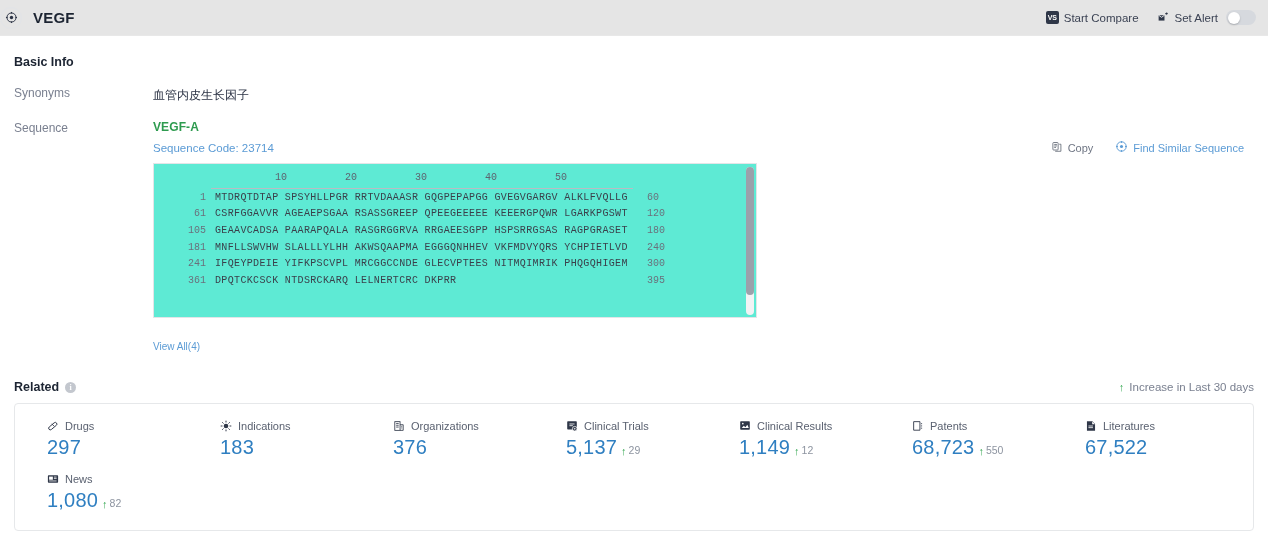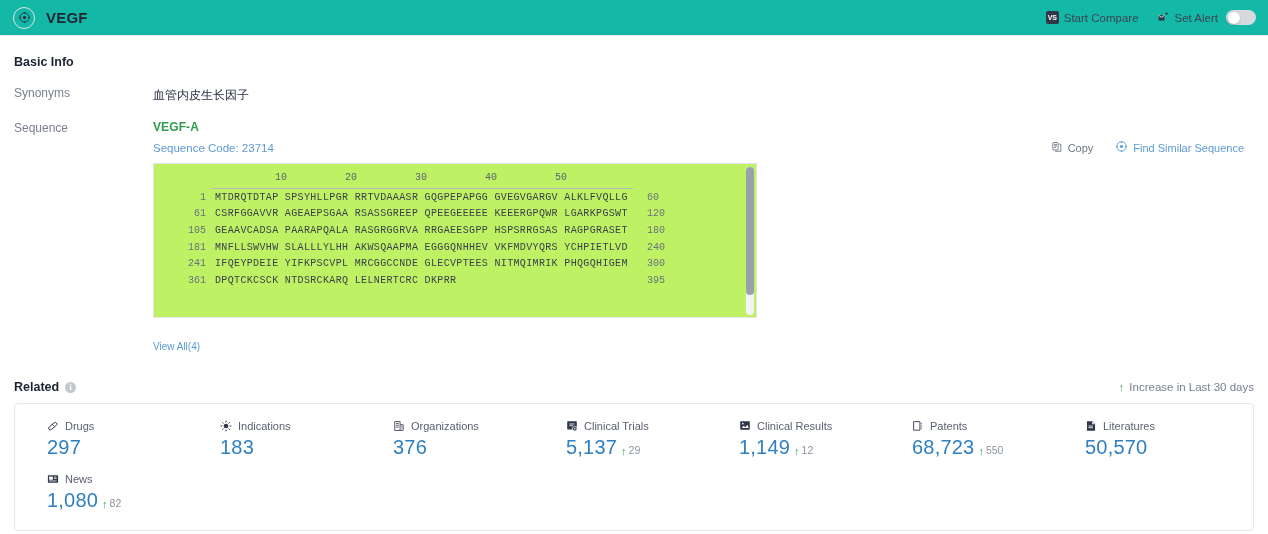--- a/index.html
+++ b/index.html
@@ -9,23 +9,23 @@
     background: #ffffff;
     font-family: "Liberation Sans", sans-serif;
     overflow: hidden;
   }
 
   
   .header {
     height: 36px;
     display: flex;
     align-items: center;
-    padding: 0 12px 0 13px;
+    padding: 0 12px 0 0;
     border-bottom: 1px solid #e8e8e8;
-    background: #14b8a6;
+    background: #e5e5e5;
     position: relative;
   }
   .hdr-logo {
     width: 22px; height: 22px;
     border-radius: 50%;
     border: 1px solid #e2e4e8;
     display: flex; align-items: center; justify-content: center;
     color: #2b3244;
     flex: none;
   }
@@ -131,21 +131,21 @@
     cursor: pointer;
   }
   .seq-action.link { color: #5b9bd5; }
 
   
   .seq-box {
     margin-top: 8px;
     width: 604px;
     height: 155px;
     border: 1px solid #e3e5e8;
-    background: #bef264;
+    background: #5eead4;
     position: relative;
     overflow: hidden;
   }
   .seq-inner {
     padding: 8px 0 0 0;
     font-family: "Liberation Mono", "DejaVu Sans Mono", monospace;
     font-size: 10px;
     color: #3a3f4a;
   }
   .ruler {
@@ -548,21 +548,21 @@
             <span class="stat-ico">
               <svg width="12" height="12" viewBox="0 0 16 16" fill="currentColor">
                 <path d="M2.6 1.8h7.2l3.6 3.6v8.8H2.6z"></path>
                 <path d="M9.6 1.9v3.6h3.6" fill="#fff"></path>
                 <path d="M4.6 8h6M4.6 10.2h6" stroke="#fff" stroke-width="1.1"></path>
               </svg>
             </span>
             <span>Literatures</span>
           </div>
           <div class="stat-value-line">
-            <span class="stat-value">50,570</span>
+            <span class="stat-value">67,522</span>
           </div>
         </div>
         <div class="stat">
           <div class="stat-label">
             <span class="stat-ico">
               <svg width="12" height="12" viewBox="0 0 16 16" fill="currentColor">
                 <rect x="1.2" y="3" width="13.6" height="10" rx="1"></rect>
                 <rect x="2.8" y="4.8" width="5" height="4.2" fill="#fff"></rect>
                 <path d="M9.2 5.4h3.6M9.2 7.4h3.6M2.8 10.6h10" stroke="#fff" stroke-width="1"></path>
               </svg>

